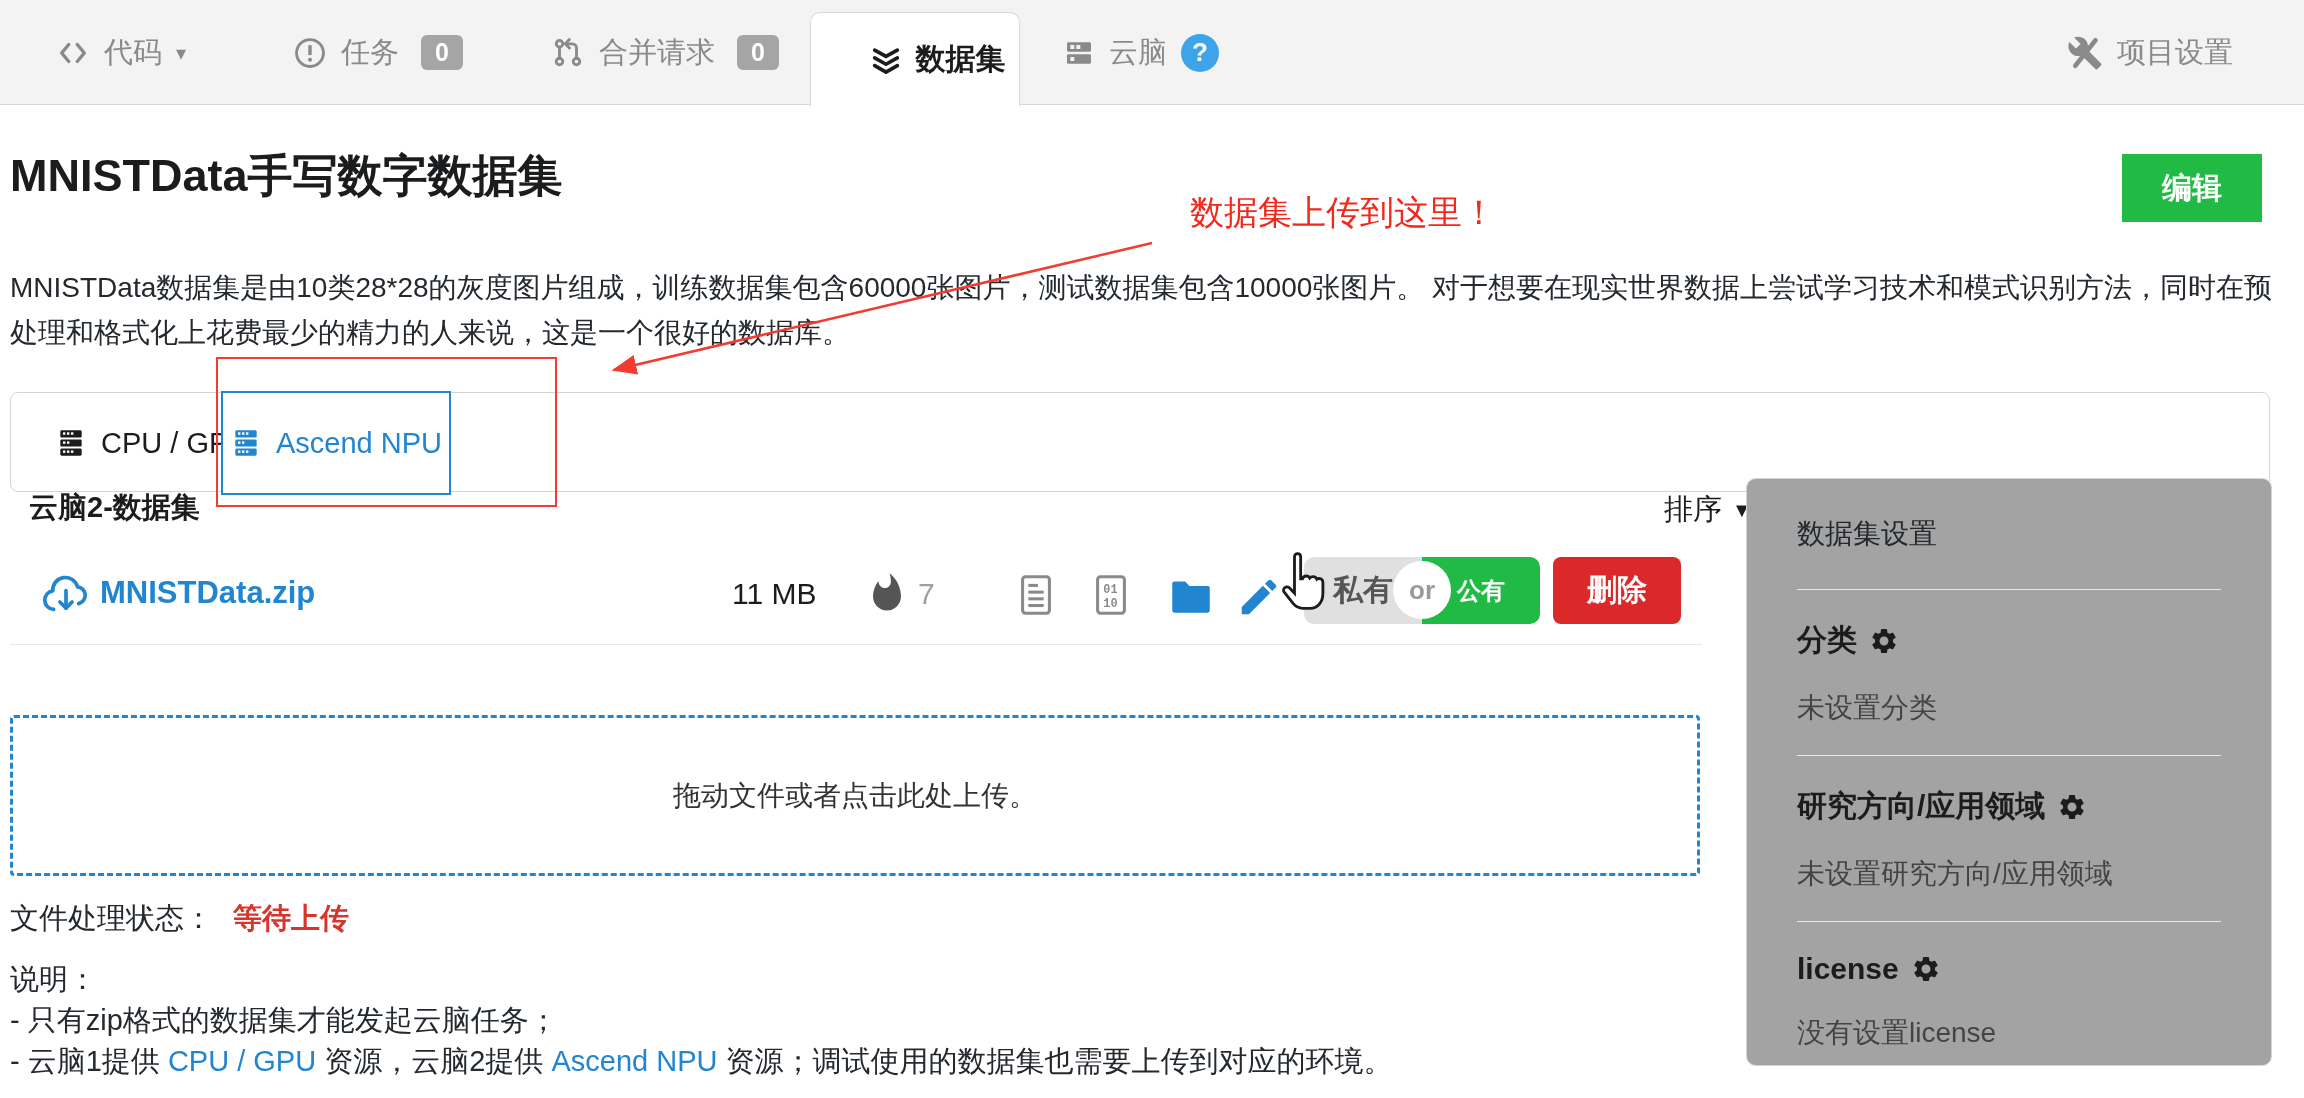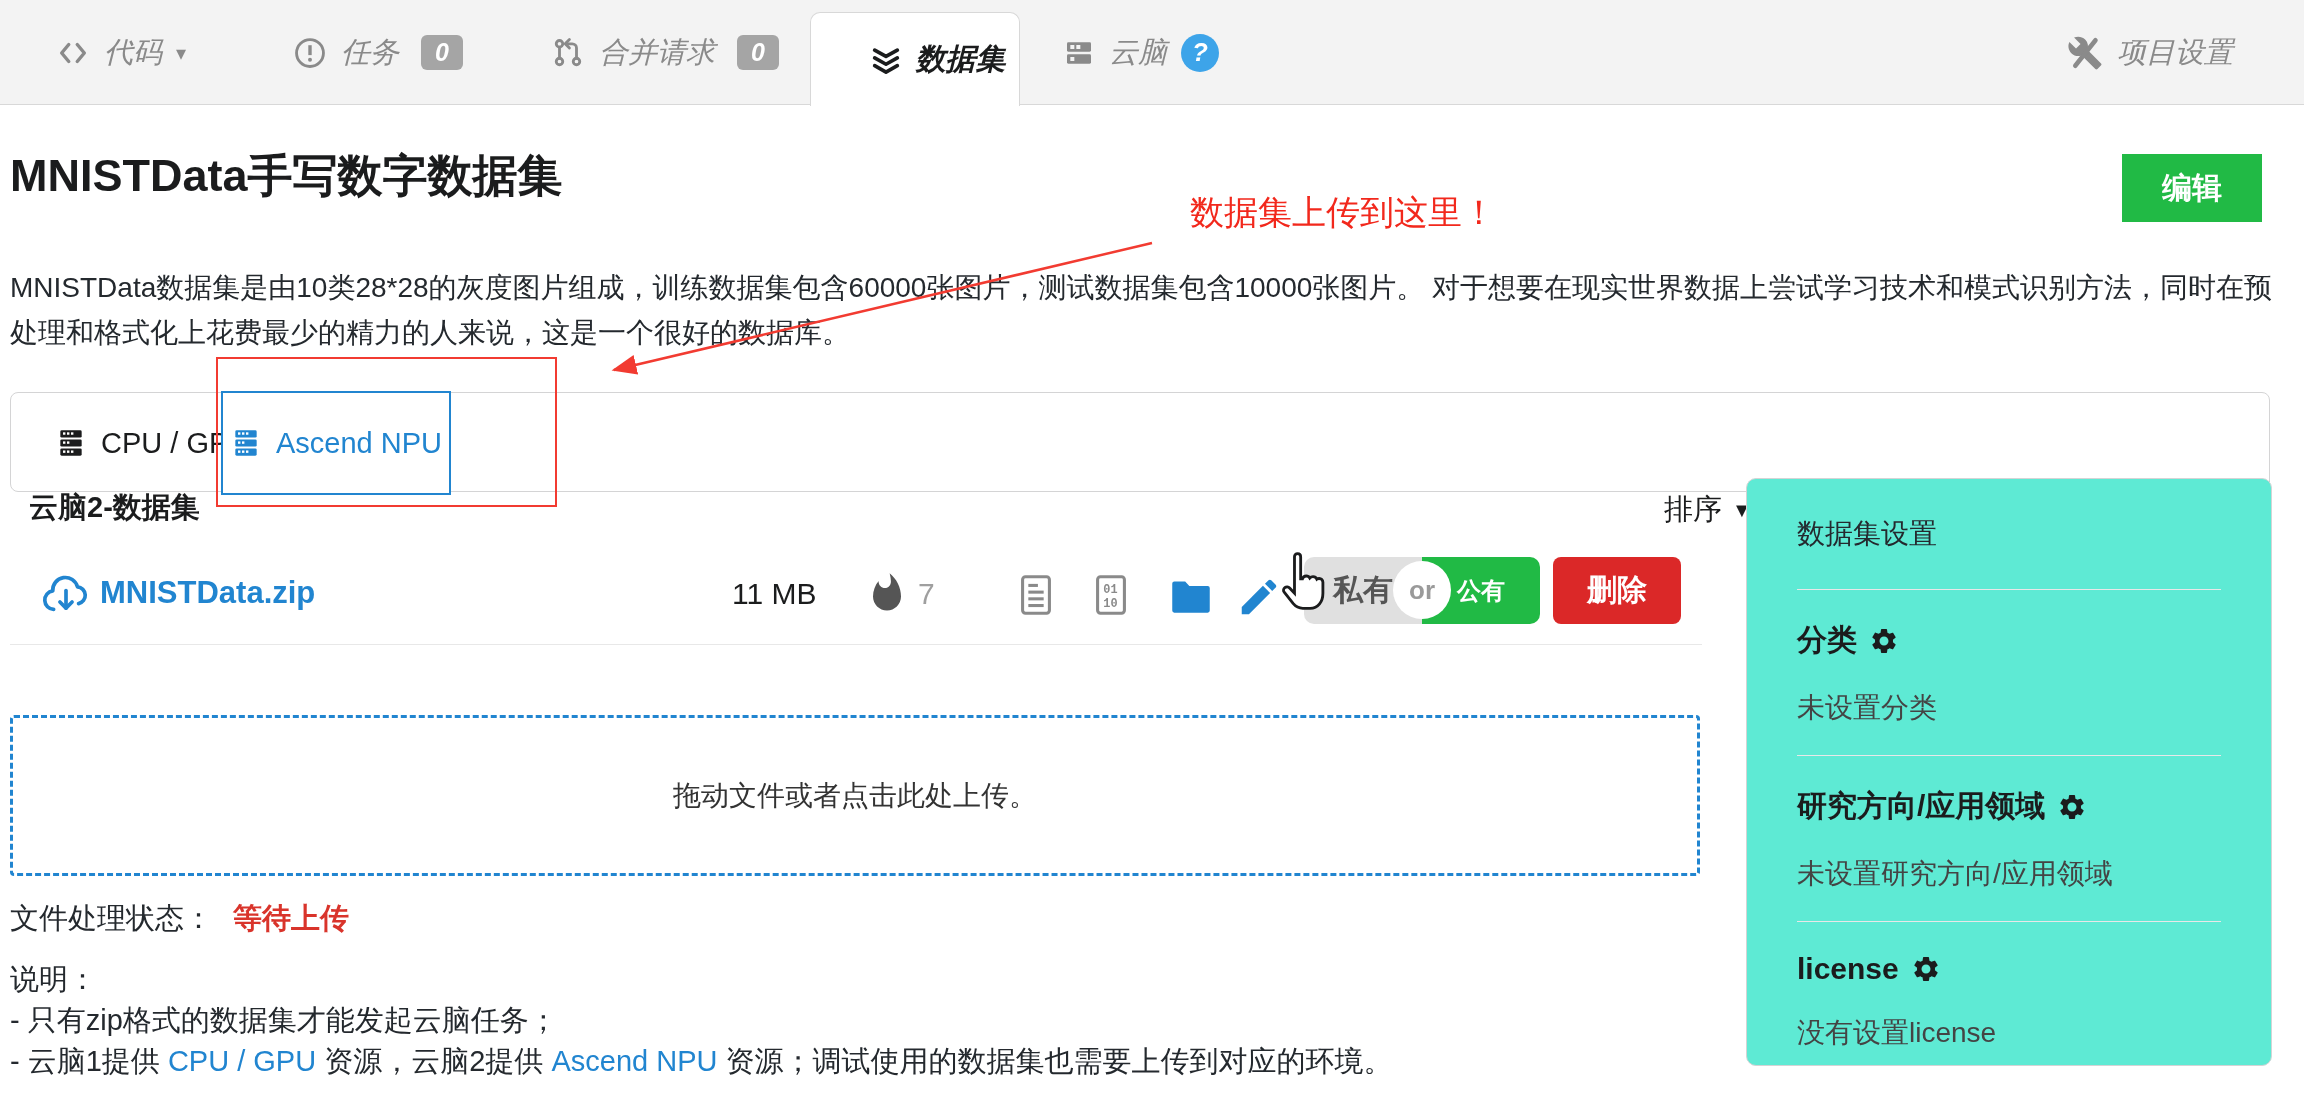--- a/index.html
+++ b/index.html
@@ -1,20 +1,20 @@
 <!DOCTYPE html>
 <html><head>
 <meta charset="utf-8">
 <style>
   * { margin:0; padding:0; box-sizing:border-box; }
   body { font-family:"Liberation Sans","DejaVu Sans",sans-serif; background:#fff; }
   .page { position:relative; width:2304px; height:1098px; background:#fff; overflow:hidden; }
 
   
-  .topbar { position:absolute; left:0; top:0; width:2304px; height:105px; background:#f3f3f3; border-bottom:1px solid #d8d8d8; z-index:1;font-style:italic; }
+  .topbar { position:absolute; left:0; top:0; width:2304px; height:105px; background:#f3f3f3; border-bottom:1px solid #d8d8d8; z-index:1; }
   .nav-item { position:absolute; top:0; height:105px; display:flex; align-items:center; gap:14px; color:#8a8a8a; font-size:29px; cursor:pointer; white-space:nowrap; }
   .nav-code { left:56px; }
   .nav-issues { left:293px; }
   .nav-pulls { left:551px; }
   .nav-cloudbrain { left:1063px; }
   .nav-settings { left:2067px; }
   .badge { background:#a5a5a5; color:#fff; font-size:25px; font-weight:bold; padding:3px 14px; border-radius:6px; margin-left:8px; }
   .caret-sm { font-size:20px; color:#8a8a8a; }
   .active-tab { position:absolute; left:810px; top:12px; width:210px; height:94px; background:#fff; border:1px solid #d8d8d8; border-bottom:none; border-radius:10px 10px 0 0; display:flex; align-items:center; justify-content:center; gap:13px; color:#1b1c1d; font-size:30px; font-weight:bold; z-index:3; cursor:pointer;padding-left:44px; }
   .help-circle { width:38px; height:38px; border-radius:50%; background:#3da4e9; color:#fff; font-size:26px; font-weight:bold; display:flex; align-items:center; justify-content:center; cursor:pointer; }
@@ -60,21 +60,21 @@
   .upload-area { position:absolute; left:10px; top:715px; width:1690px; height:161px; border:3px dashed #2185d0; border-radius:4px; display:flex; align-items:center; justify-content:center; font-size:28px; color:#333; cursor:pointer; }
 
   .status-line { position:absolute; left:10px; top:899px; font-size:29px; color:#24292e; }
   .status-value { color:#d9342b; font-weight:bold; margin-left:20px; }
   .notes-title { position:absolute; left:10px; top:960px; font-size:29px; color:#24292e; }
   .note1 { position:absolute; left:10px; top:1001px; font-size:29px; color:#24292e; }
   .note2 { position:absolute; left:10px; top:1042px; font-size:29px; color:#24292e; }
   .note-link { color:#2185d0; cursor:pointer; }
 
   
-  .sidebar { position:absolute; left:1746px; top:478px; width:526px; height:588px; border:1px solid #d4d4d5; border-radius:10px; background:#5eead4; padding:0 50px 25px 50px; }
+  .sidebar { position:absolute; left:1746px; top:478px; width:526px; height:588px; border:1px solid #d4d4d5; border-radius:10px; background:#a3a3a3; padding:0 50px 25px 50px; }
   .sb-title { margin-top:36px; font-size:28px; color:#24292e; }
   .sb-divider { margin-top:36px; border-top:1px solid #e8e8e8; }
   .sb-divider-2 { margin-top:28px; border-top:1px solid #e8e8e8; }
   .sb-label { margin-top:30px; font-size:30px; font-weight:bold; color:#1b1c1d; display:flex; align-items:center; gap:12px; }
   .sb-value { margin-top:28px; font-size:28px; color:#444; }
   .gear { cursor:pointer; display:inline-flex; }
 </style>
 </head>
 <body>
 

